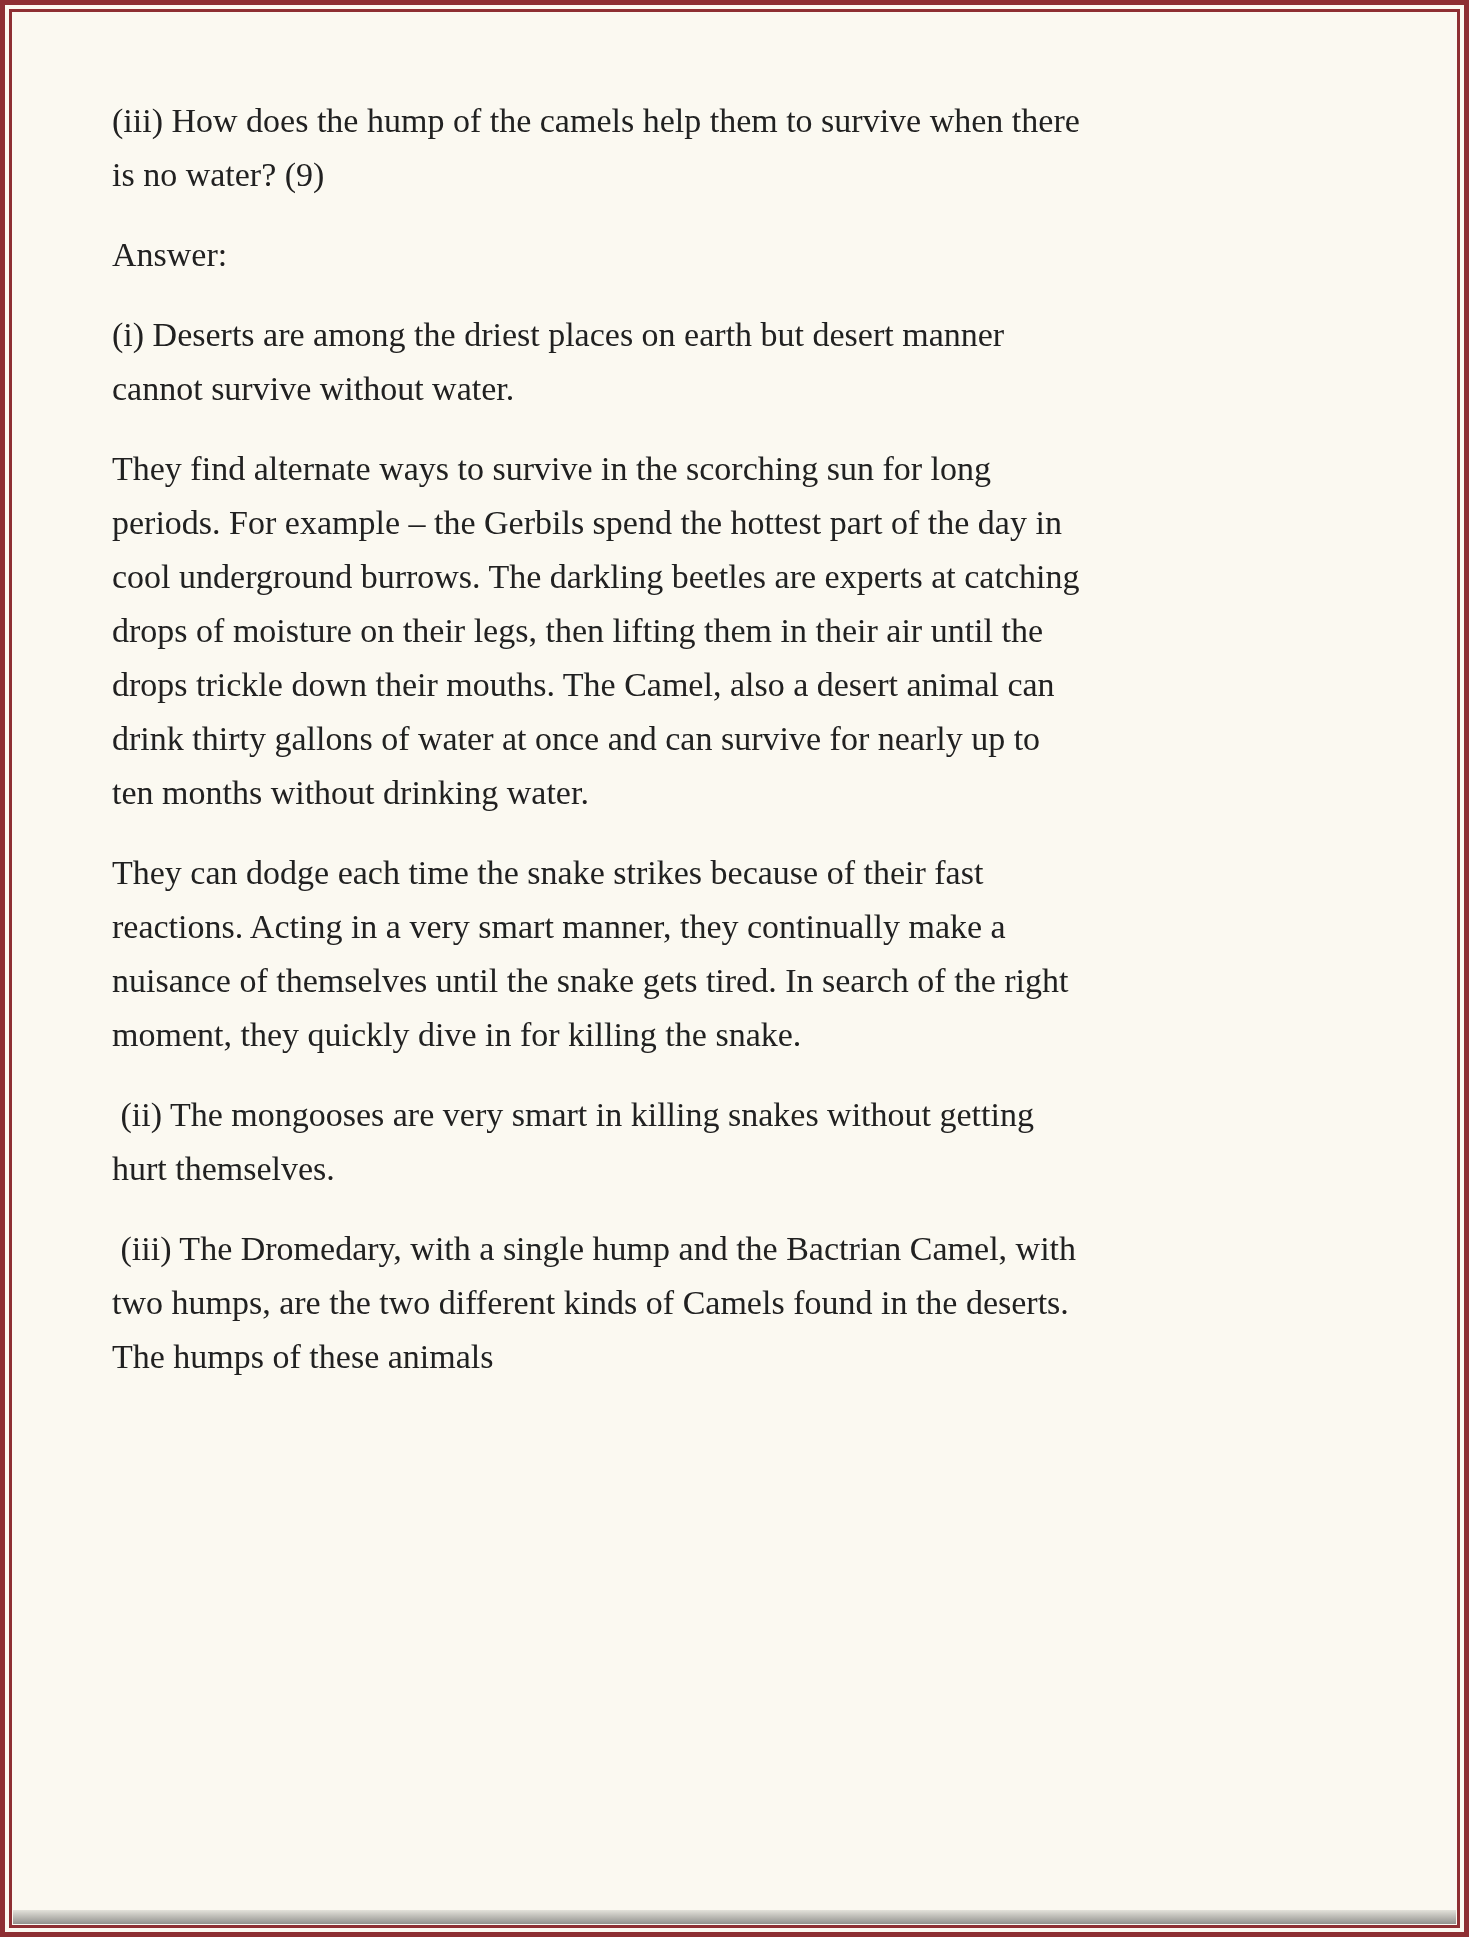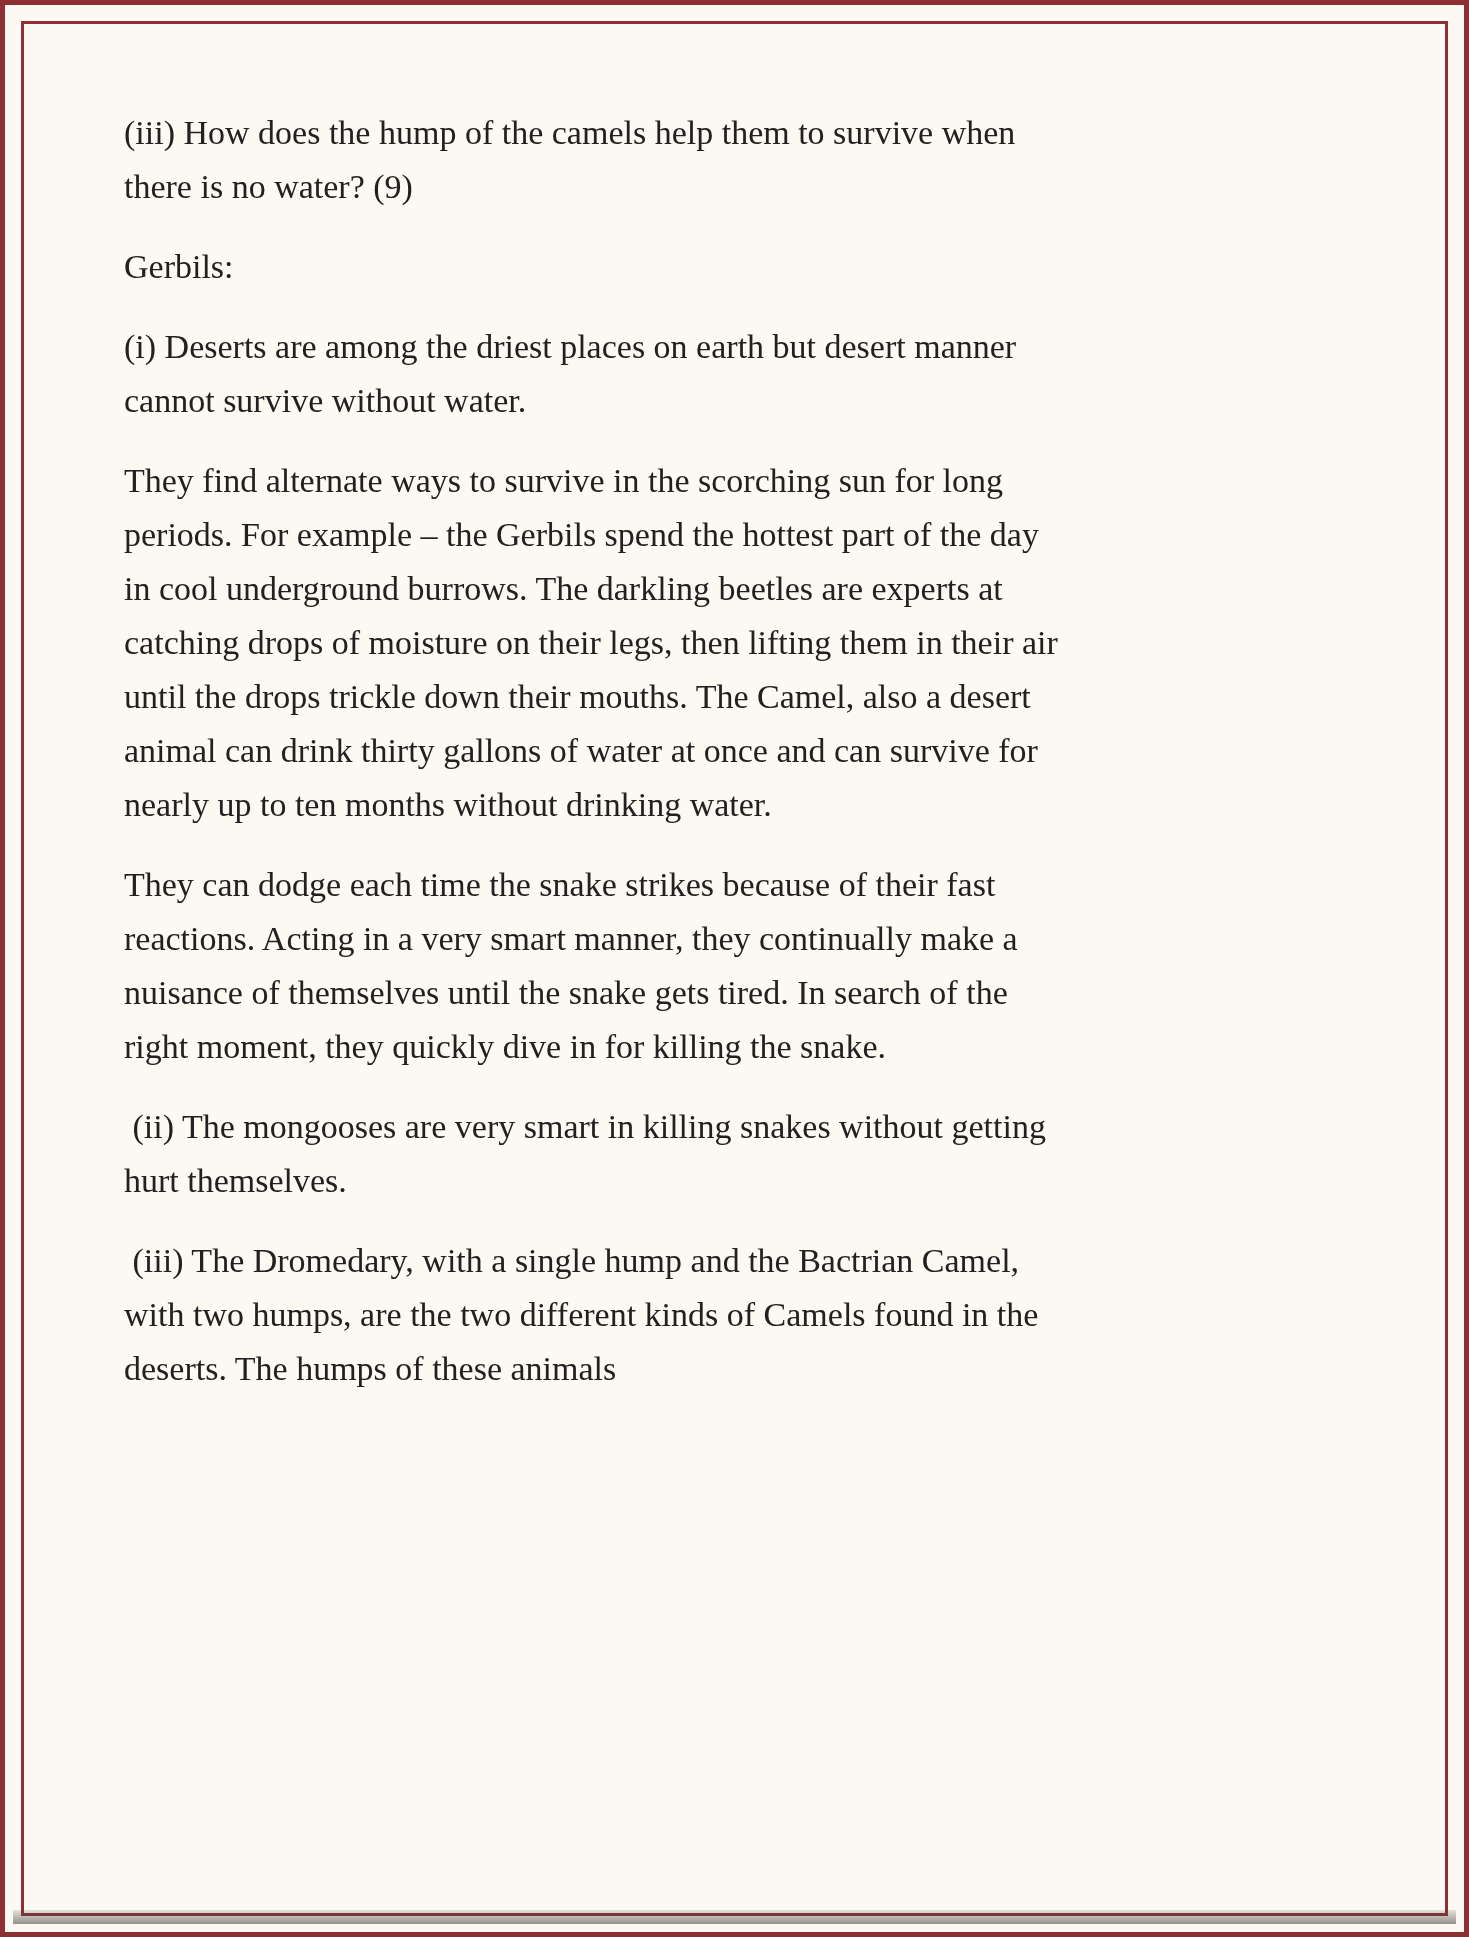--- a/index.html
+++ b/index.html
@@ -11,21 +11,21 @@
   html, body {
     margin: 0;
     padding: 0;
     background: #ffffff;
   }
   .page {
     width: 1469px;
     height: 1937px;
     background: var(--paper);
     border: 5px solid var(--frame);
-    padding: 16px;
+    padding: 4px;
     position: relative;
     overflow: hidden;
   }
   .page-inner {
     width: 100%;
     height: 100%;
     border: 3px solid var(--frame);
     background: var(--paper);
     padding: 82px 372px 0 100px;
     overflow: hidden;
@@ -49,21 +49,21 @@
     pointer-events: none;
   }
 </style>
 </head>
 <body>
 
 <div class="page">
   <div class="page-inner">
     <div class="doc">
       <p>(iii) How does the hump of the camels help them to survive when there is no water? (9)</p>
-      <p>Gerbils:</p>
+      <p>Answer:</p>
       <p>(i) Deserts are among the driest places on earth but desert manner cannot survive without water.</p>
       <p>They find alternate ways to survive in the scorching sun for long periods. For example – the Gerbils spend the hottest part of the day in cool underground burrows. The darkling beetles are experts at catching drops of moisture on their legs, then lifting them in their air until the drops trickle down their mouths. The Camel, also a desert animal can drink thirty gallons of water at once and can survive for nearly up to ten months without drinking water.</p>
       <p>They can dodge each time the snake strikes because of their fast reactions. Acting in a very smart manner, they continually make a nuisance of themselves until the snake gets tired. In search of the right moment, they quickly dive in for killing the snake.</p>
       <p> (ii) The mongooses are very smart in killing snakes without getting hurt themselves.</p>
       <p> (iii) The Dromedary, with a single hump and the Bactrian Camel, with two humps, are the two different kinds of Camels found in the deserts. The humps of these animals</p>
     </div>
   </div>
   <div class="bottom-strip"></div>
 </div>
 

